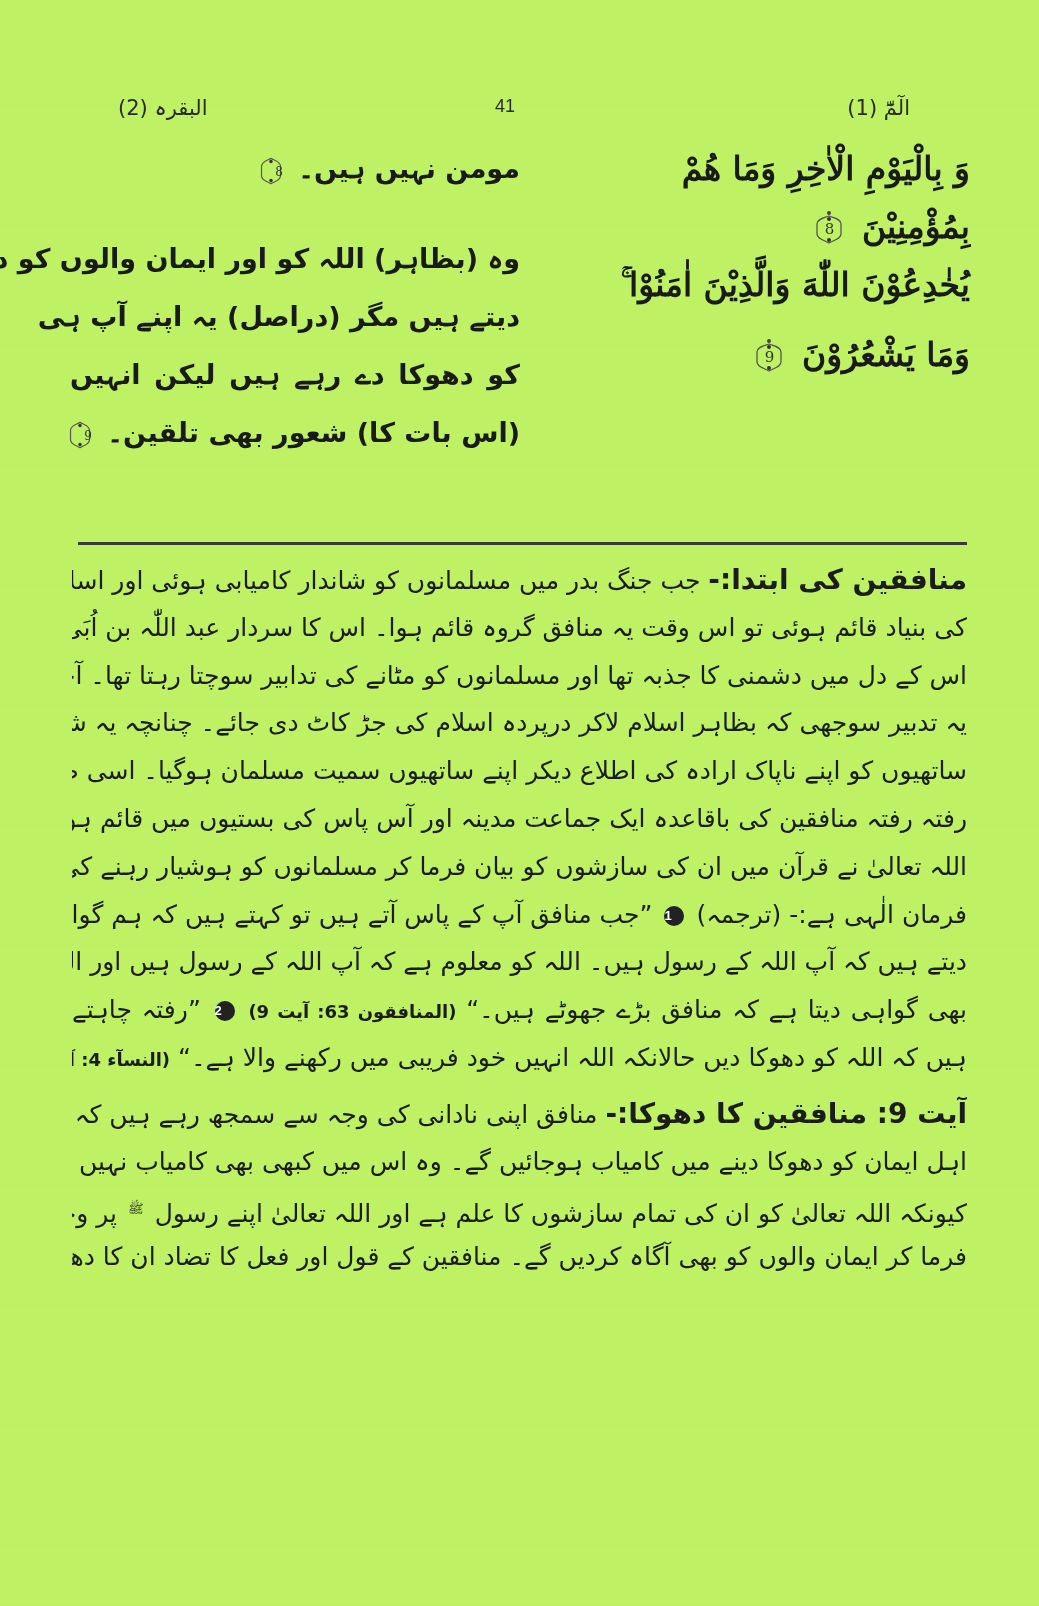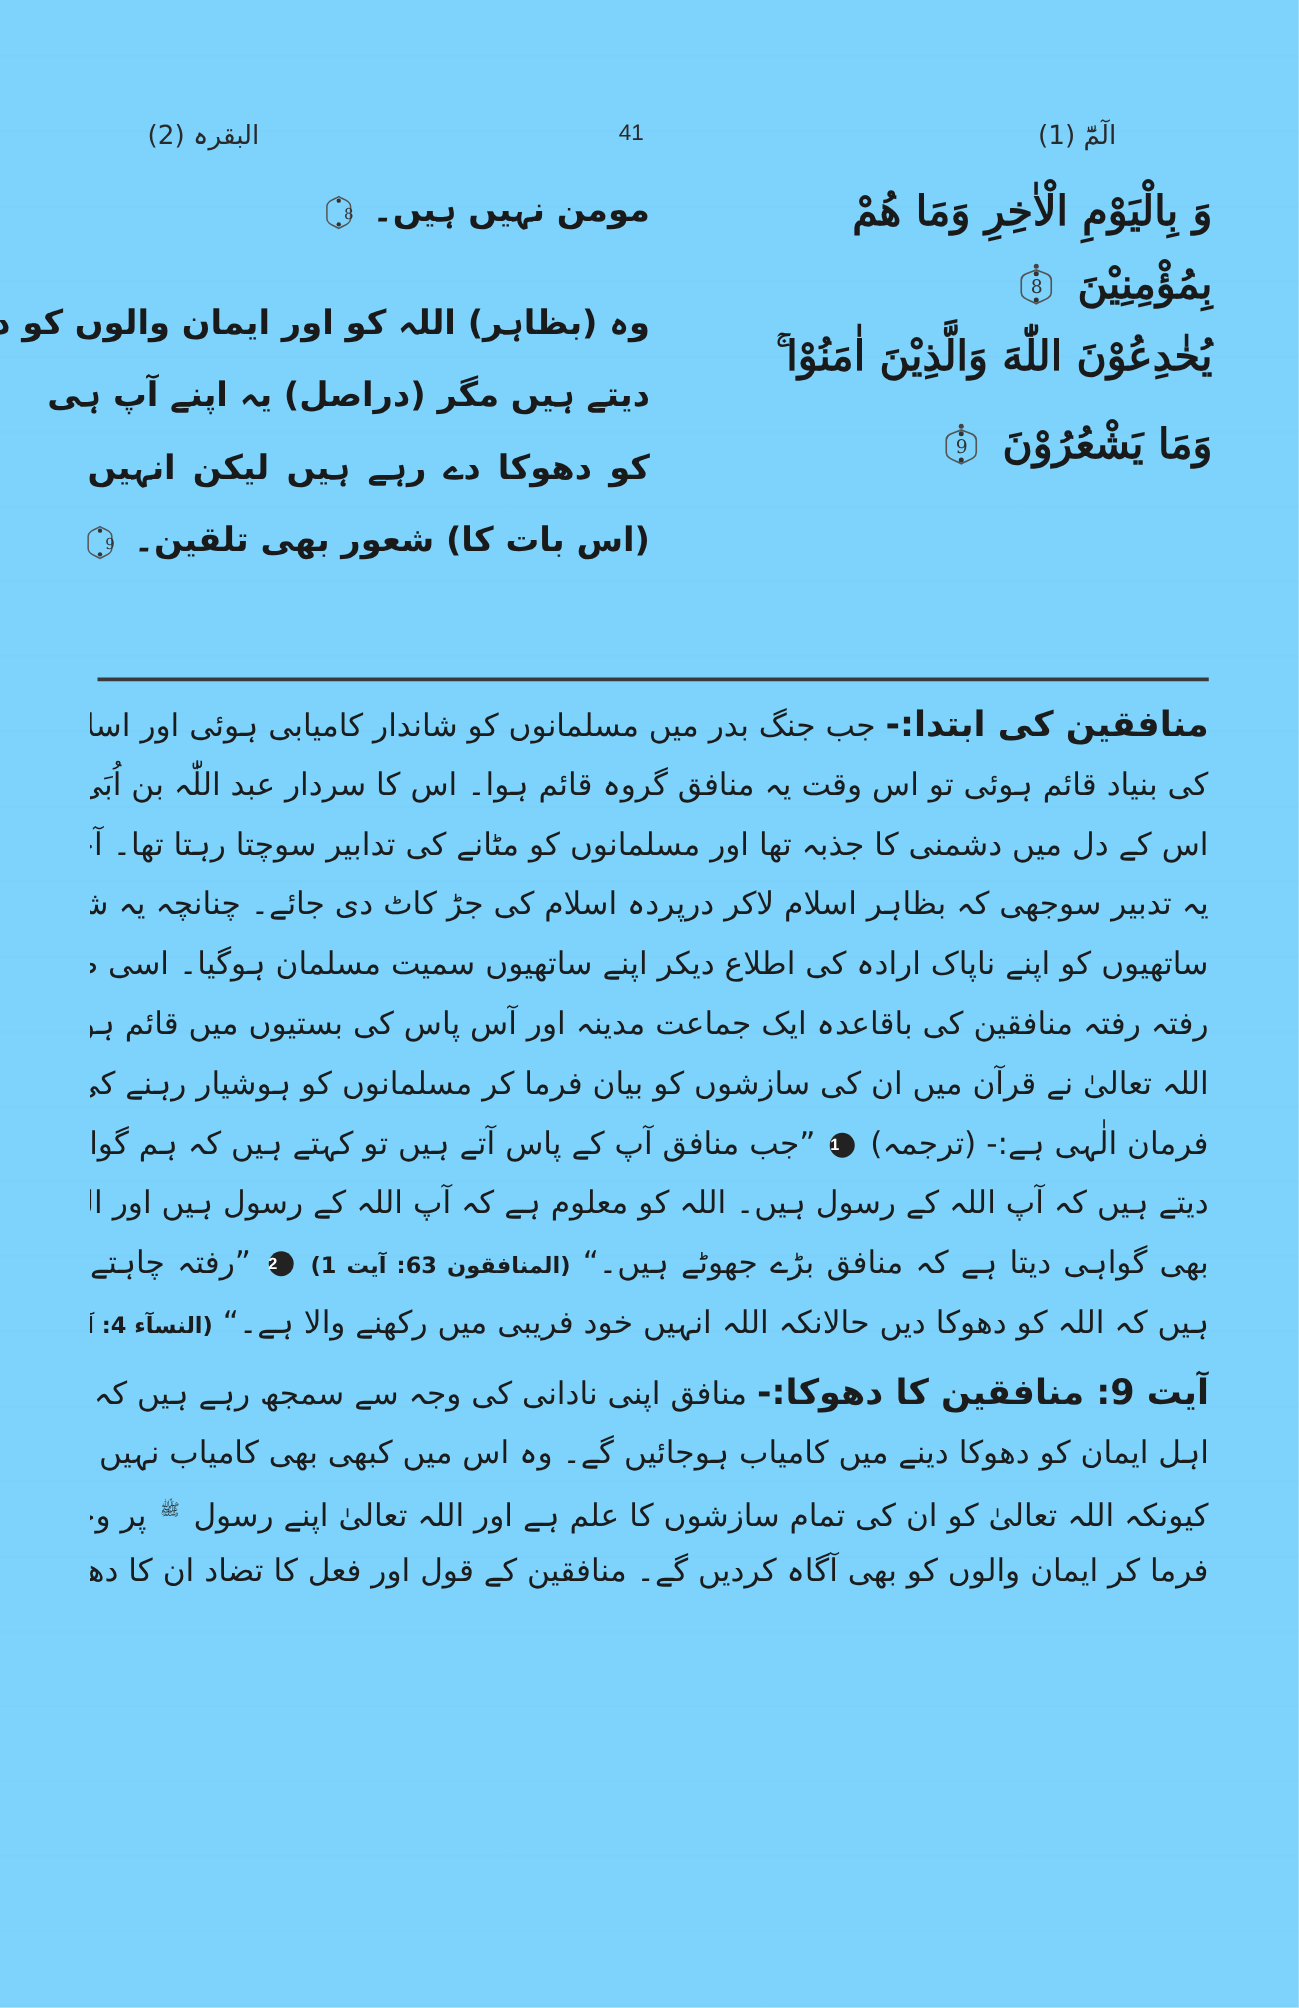--- a/index.html
+++ b/index.html
@@ -12,21 +12,21 @@
       height: 1606px;
       position: relative;
       overflow: hidden;
       font-family: "DejaVu Sans", sans-serif;
       color: #1e1e1e;
     }
     .page {
       position: absolute;
       left: 0; top: 0;
       width: 1039px; height: 1606px;
-      background: #7dd3fc;
+      background: #bef264;
       text-decoration: underline;
     }
     
     .header {
       position: absolute;
       top: 96px;
       left: 110px;
       width: 800px;
       height: 36px;
     }
@@ -40,21 +40,21 @@
     }
     .hdr-center {
       position: absolute;
       left: 385px; top: 0;
       font-family: "Liberation Sans", sans-serif;
       font-size: 18px;
       color: #2a2a2a;
     }
     .hdr-right {
       position: absolute;
-      right: 17px; top: 0;
+      right: 0; top: 0;
       direction: rtl;
       font-family: "DejaVu Sans", sans-serif;
       font-size: 21px;
       color: #2a2a2a;
     }
 
     
     .verses-section {
       position: absolute;
       top: 140px;
@@ -301,21 +301,21 @@
     <span class="c-line">رفتہ رفتہ منافقین کی باقاعدہ ایک جماعت مدینہ اور آس پاس کی بستیوں میں قائم ہوگئی</span>
     <span class="c-line">اللہ تعالیٰ نے قرآن میں ان کی سازشوں کو بیان فرما کر مسلمانوں کو ہوشیار رہنے کی تلقین فرمائی۔</span>
     <span class="c-line">
       <span>فرمان الٰہی ہے:- (ترجمہ)</span>
       <span class="num-badge">1</span>
       <span>”جب منافق آپ کے پاس آتے ہیں تو کہتے ہیں کہ ہم گواہی</span>
     </span>
     <span class="c-line">دیتے ہیں کہ آپ اللہ کے رسول ہیں۔ اللہ کو معلوم ہے کہ آپ اللہ کے رسول ہیں اور اللہ یہ</span>
     <span class="c-line">
       <span>بھی گواہی دیتا ہے کہ منافق بڑے جھوٹے ہیں۔“</span>
-      <span class="citation">(المنافقون 63: آیت 1)</span>
+      <span class="citation">(المنافقون 63: آیت 9)</span>
       <span class="num-badge">2</span>
       <span>”رفتہ چاہتے</span>
     </span>
     <span class="c-line">
       <span>ہیں کہ اللہ کو دھوکا دیں حالانکہ اللہ انہیں خود فریبی میں رکھنے والا ہے۔“</span>
       <span class="citation">(النسآء 4: آیت 142)</span>
     </span>
     <span class="para-gap"></span>
     <span class="c-line">
       <span class="heading">آیت 9: منافقین کا دھوکا:-</span><span> منافق اپنی نادانی کی وجہ سے سمجھ رہے ہیں کہ وہ اللہ کو اور</span>

